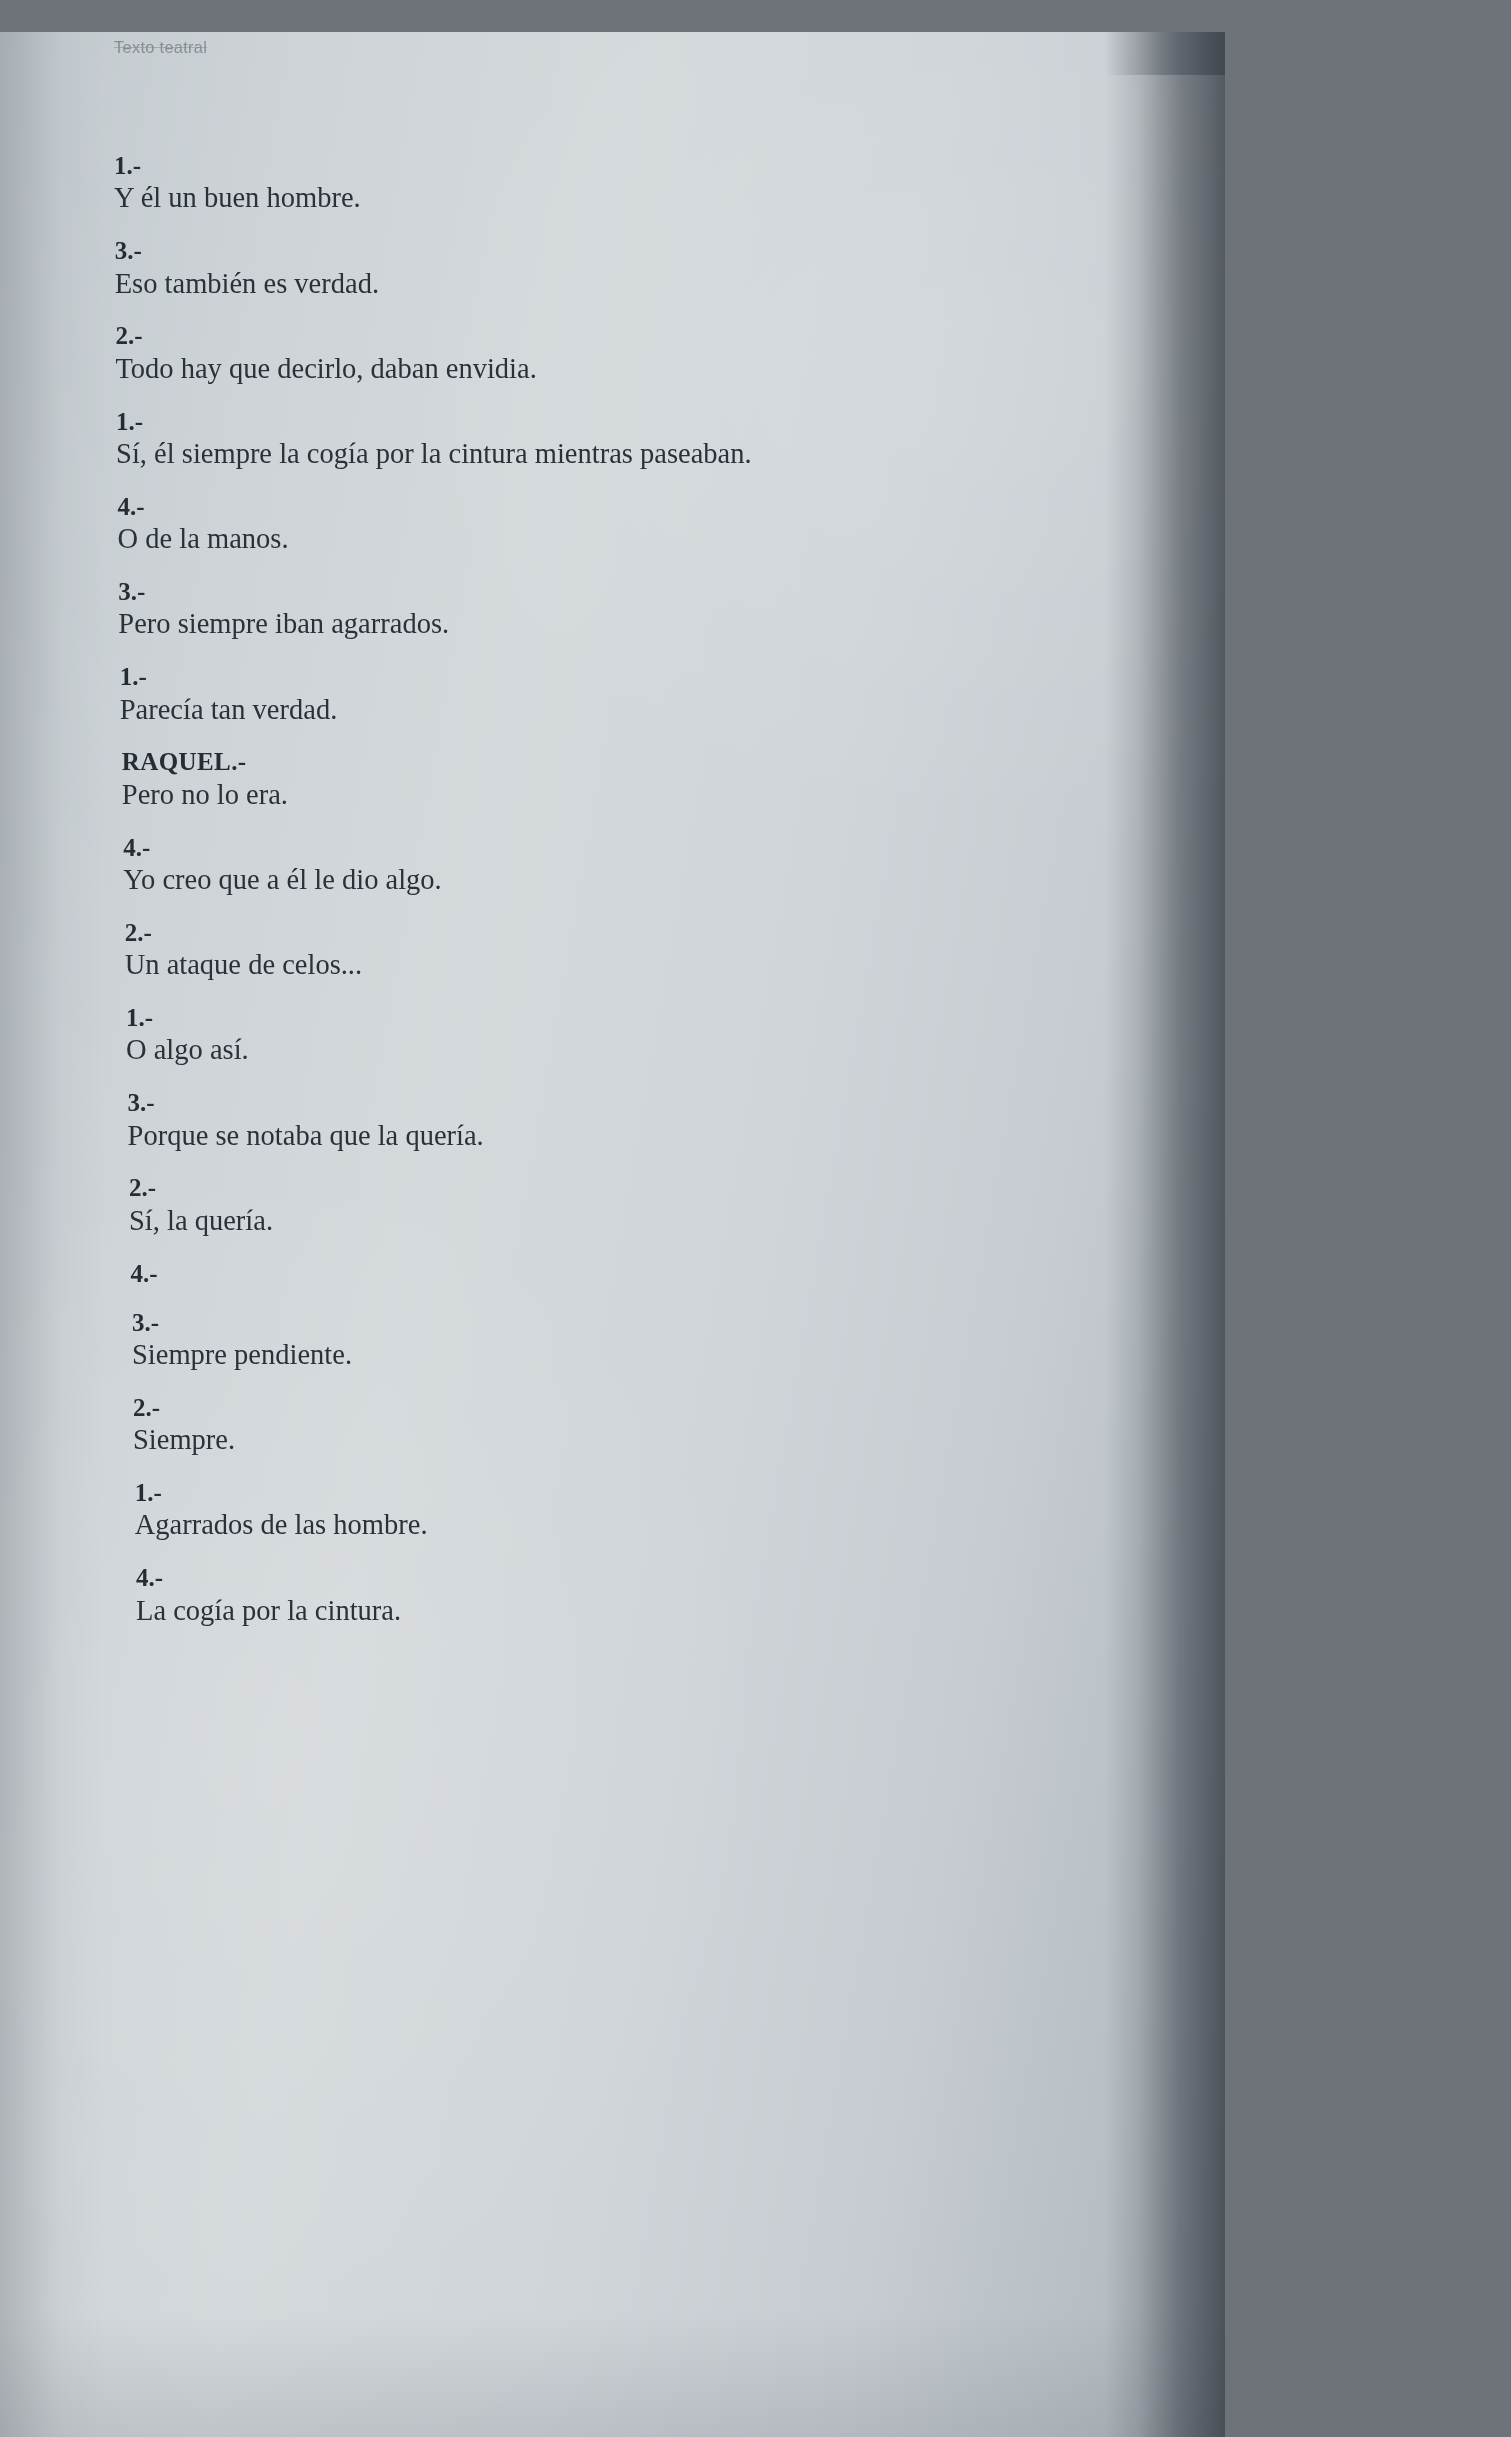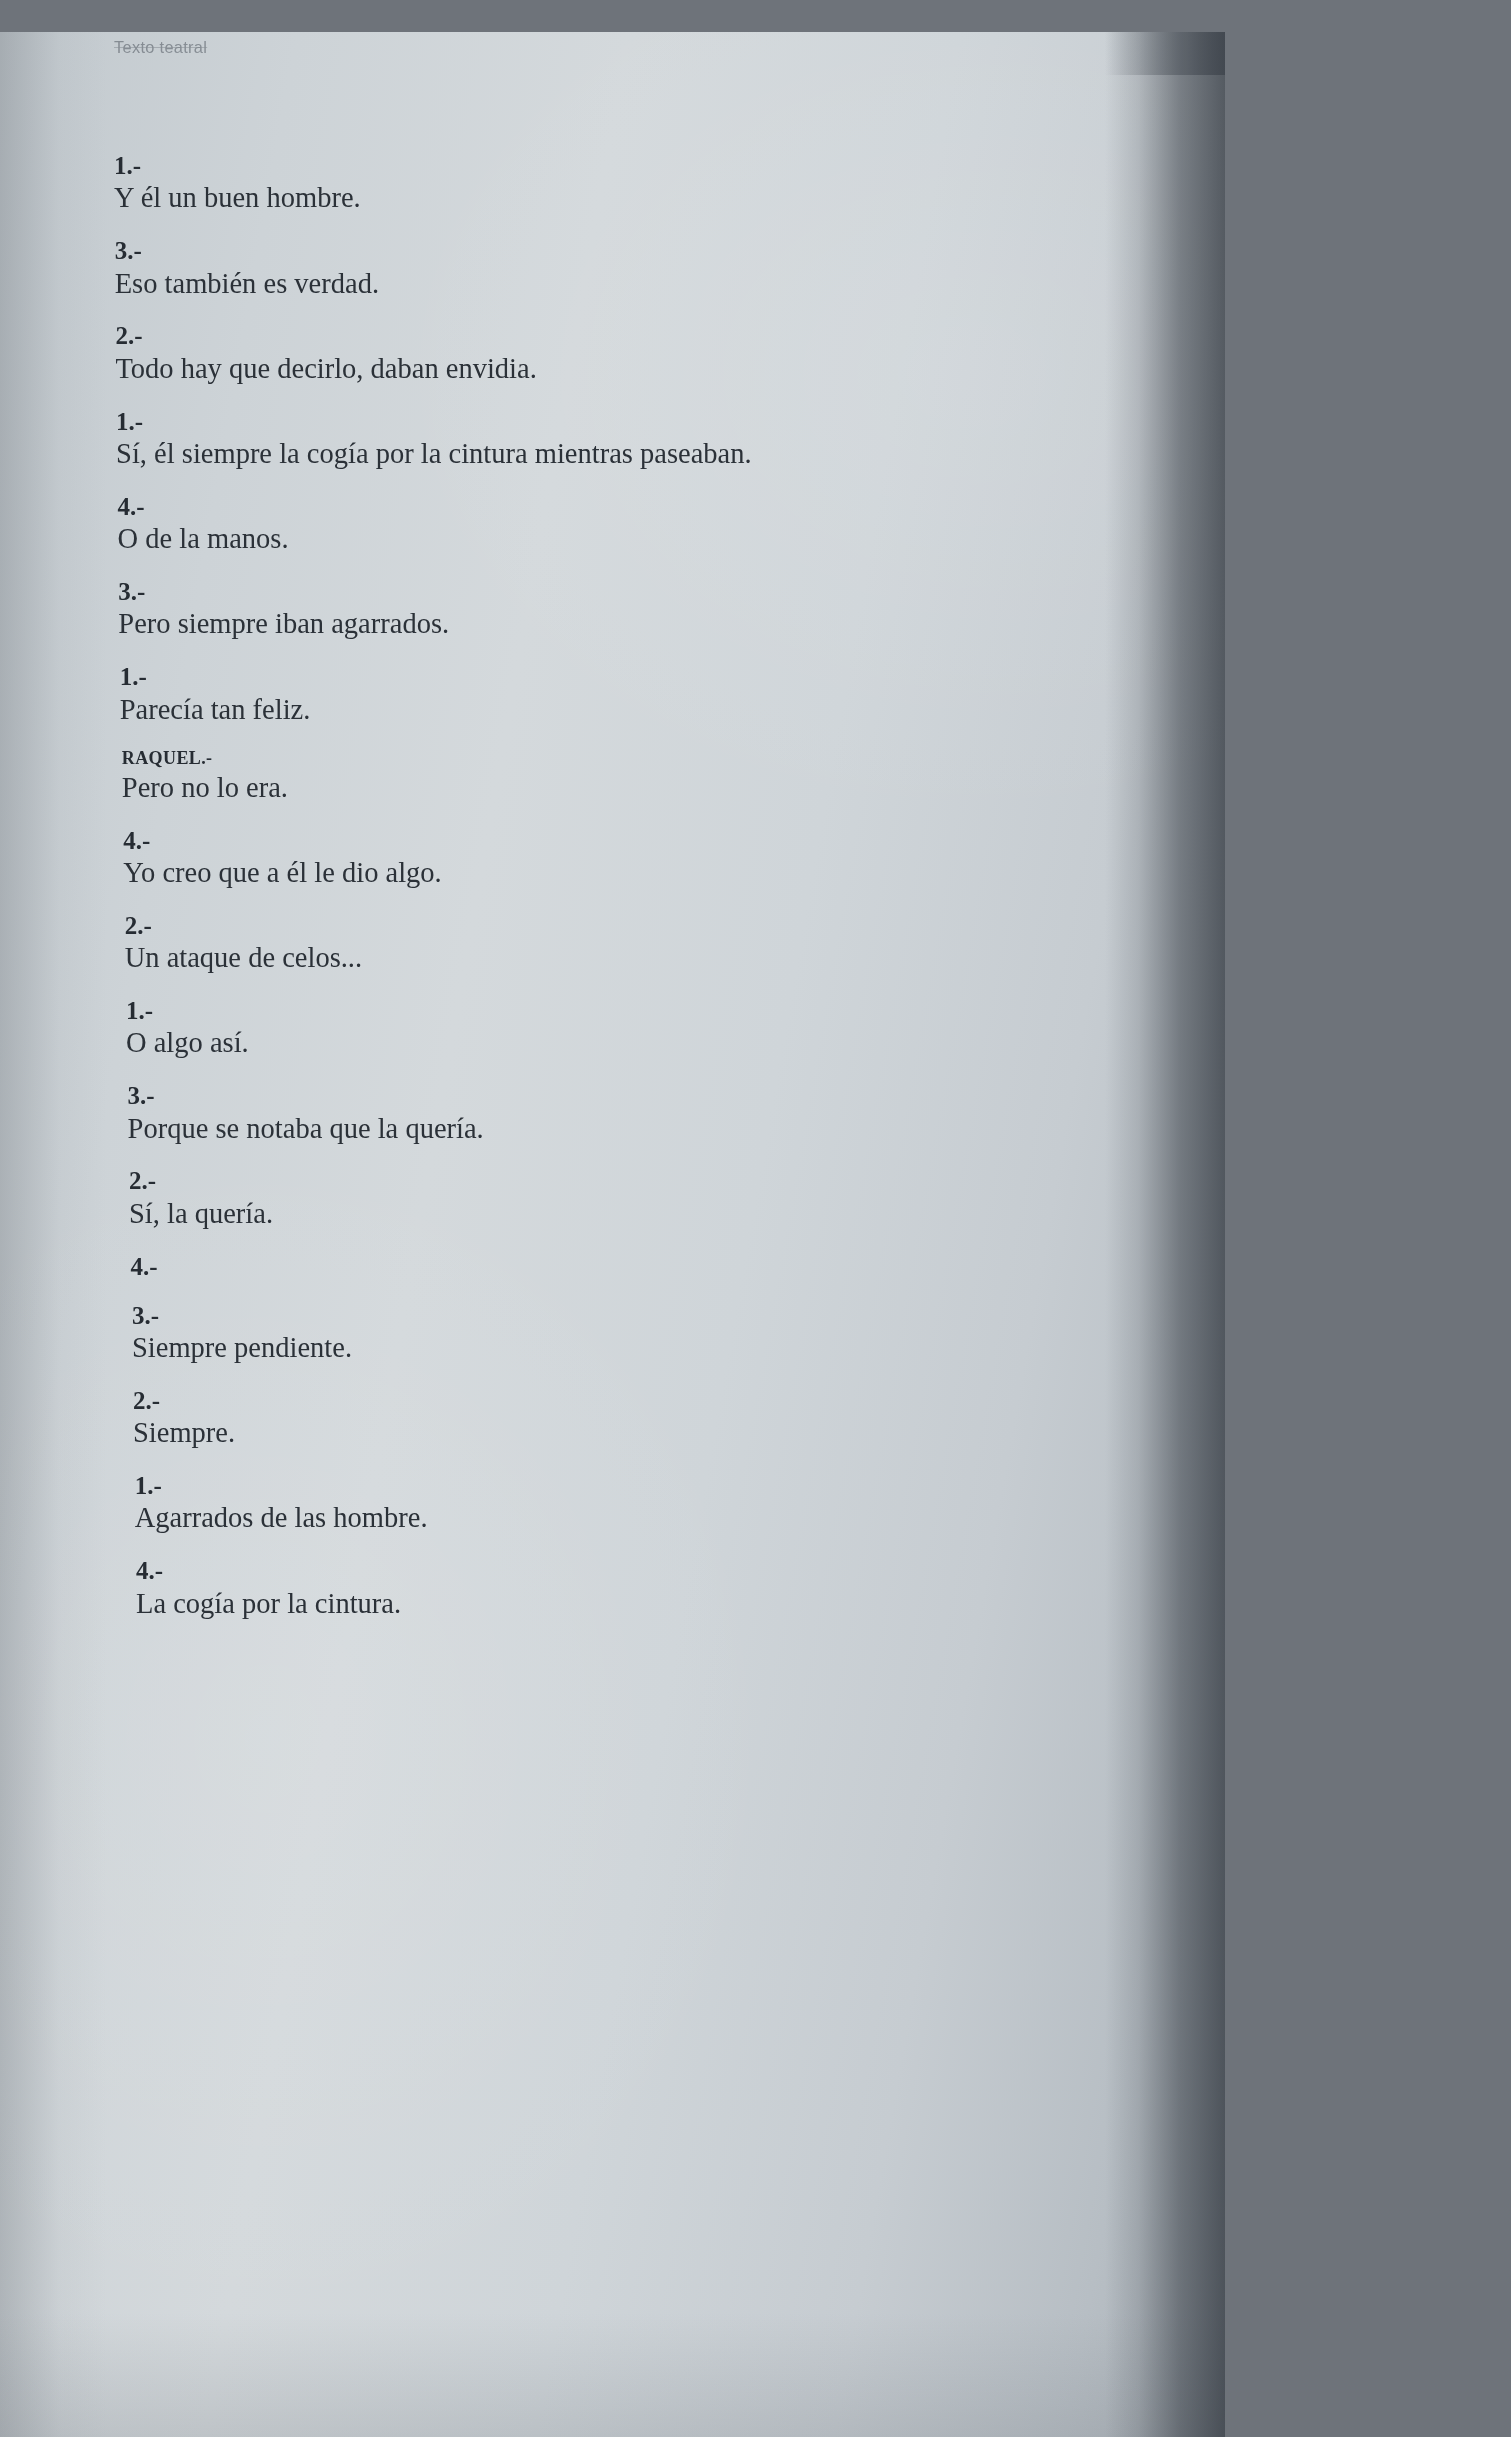--- a/index.html
+++ b/index.html
@@ -87,21 +87,21 @@
 
   .speaker {
     font-family: "Liberation Serif", "DejaVu Serif", serif;
     font-weight: 700;
     font-size: 25px;
     line-height: 1.0;
     color: #262c33;
     margin: 0 0 4.3px 0;
   }
   .speaker.name {
-    font-size: 18px;
+    font-size: 25px;
     letter-spacing: 0.4px;
   }
 
   .line {
     font-size: 28.5px;
     line-height: 1.12;
     color: #2b3138;
     margin: 0;
     white-space: pre-wrap;
     font-family: Liberation Serif, serif;
@@ -174,21 +174,21 @@
       <p class="line">O de la manos.</p>
     </div>
 
     <div class="speech">
       <div class="speaker">3.-</div>
       <p class="line">Pero siempre iban agarrados.</p>
     </div>
 
     <div class="speech">
       <div class="speaker">1.-</div>
-      <p class="line">Parecía tan feliz.</p>
+      <p class="line">Parecía tan verdad.</p>
     </div>
 
     <div class="speech">
       <div class="speaker name">RAQUEL.-</div>
       <p class="line">Pero no lo era.</p>
     </div>
 
     <div class="speech">
       <div class="speaker">4.-</div>
       <p class="line">Yo creo que a él le dio algo.</p>

